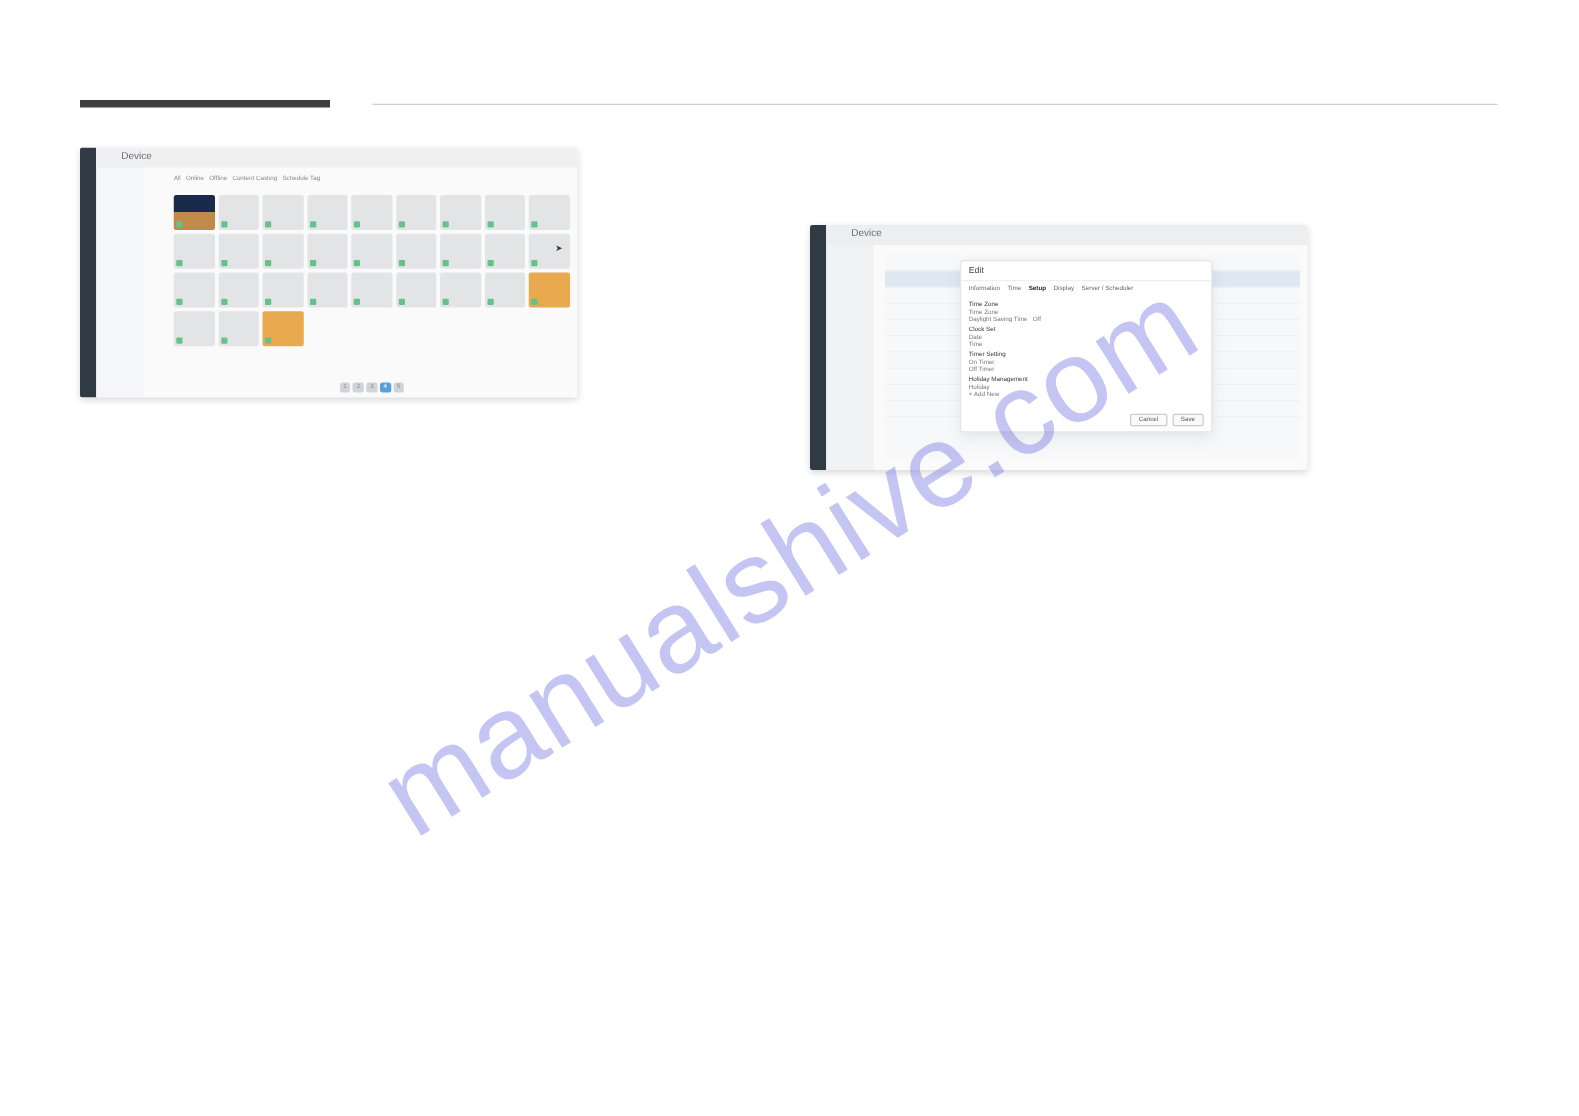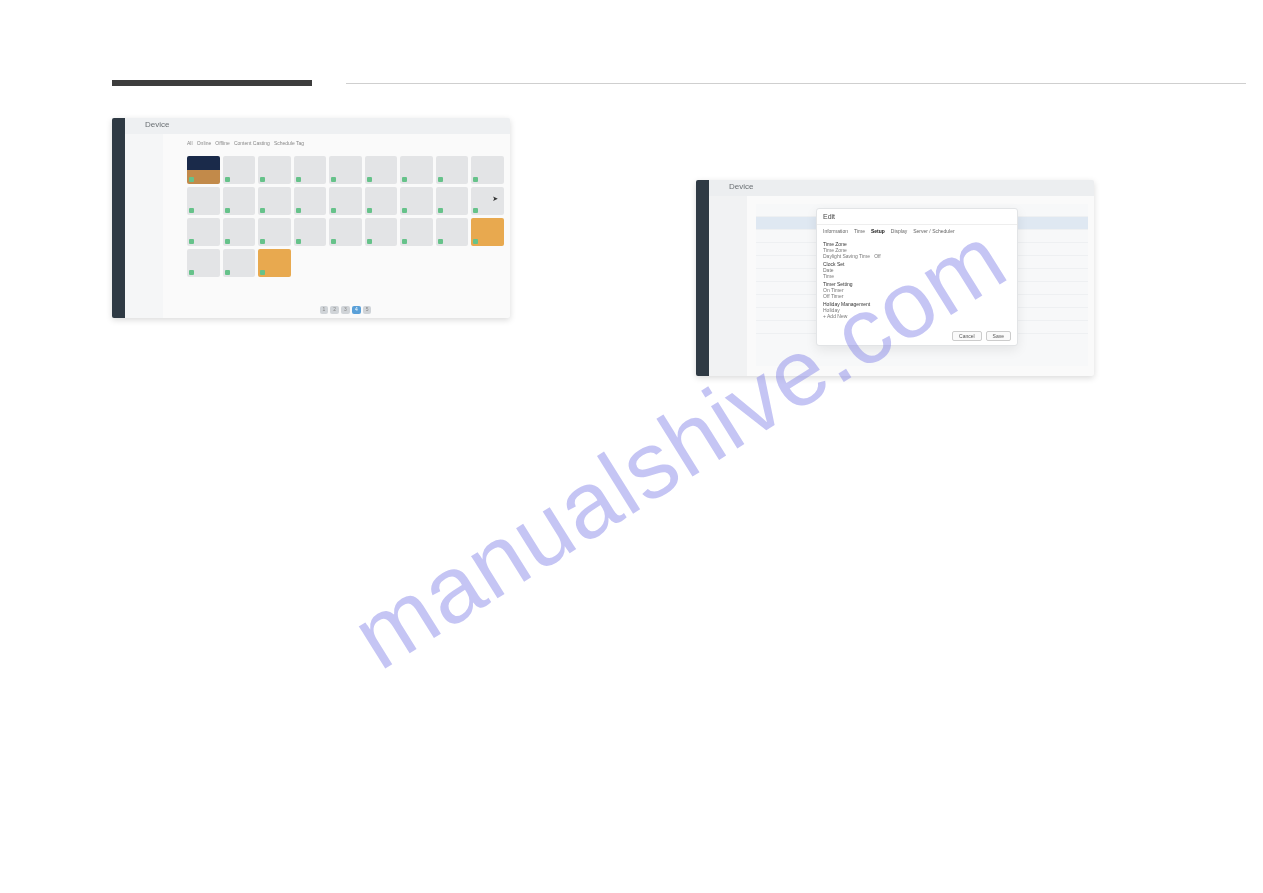--- a/index.html
+++ b/index.html
@@ -1,16 +1,16 @@
 <!DOCTYPE html>
 <html><head>
 <meta charset="utf-8">
 <style>
   html, body { margin: 0; padding: 0; width: 1263px; height: 893px; background: #ffffff; font-family: Arial, sans-serif; color: #555; }
-  .page { position: relative; width: 1100px; height: 893px; margin-left: 48px; }
+  .page { position: relative; width: 1100px; height: 893px; }
   .graybar { position: absolute; top: 80px; left: 64px; width: 200px; height: 6px; background: #3d3d3d; }
   .rule { position: absolute; top: 83px; left: 298px; width: 900px; height: 1px; background: #cfcfcf; }
   .screenshot { position: absolute; box-shadow: 0 2px 6px rgba(0,0,0,.15); background: #fafafa; border-radius: 2px; overflow: hidden; }
   .screenshot.left  { top: 118px; left: 64px;  width: 398px; height: 200px; }
   .screenshot.right { top: 180px; left: 648px; width: 398px; height: 196px; }
 
   
   .l-side   { position:absolute; left:0; top:0; width:13px; height:100%; background:#2f3a44; }
   .l-nav    { position:absolute; left:13px; top:0; width:38px; height:100%; background:#f5f6f7; }
   .l-top    { position:absolute; left:13px; top:0; right:0; height:16px; background:#eef0f2; }

